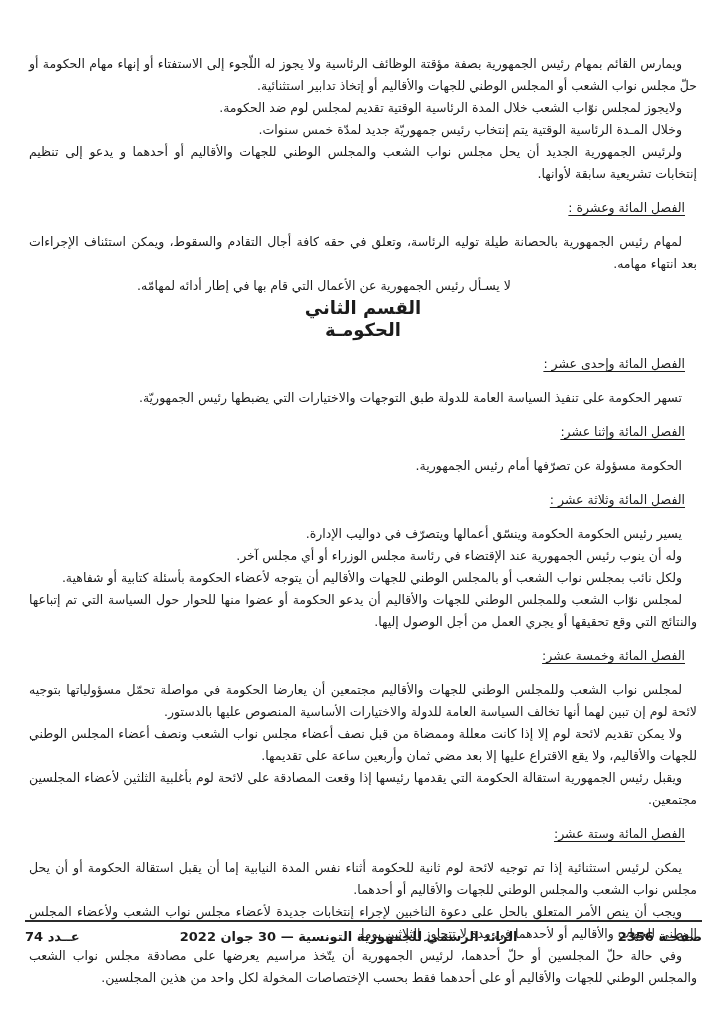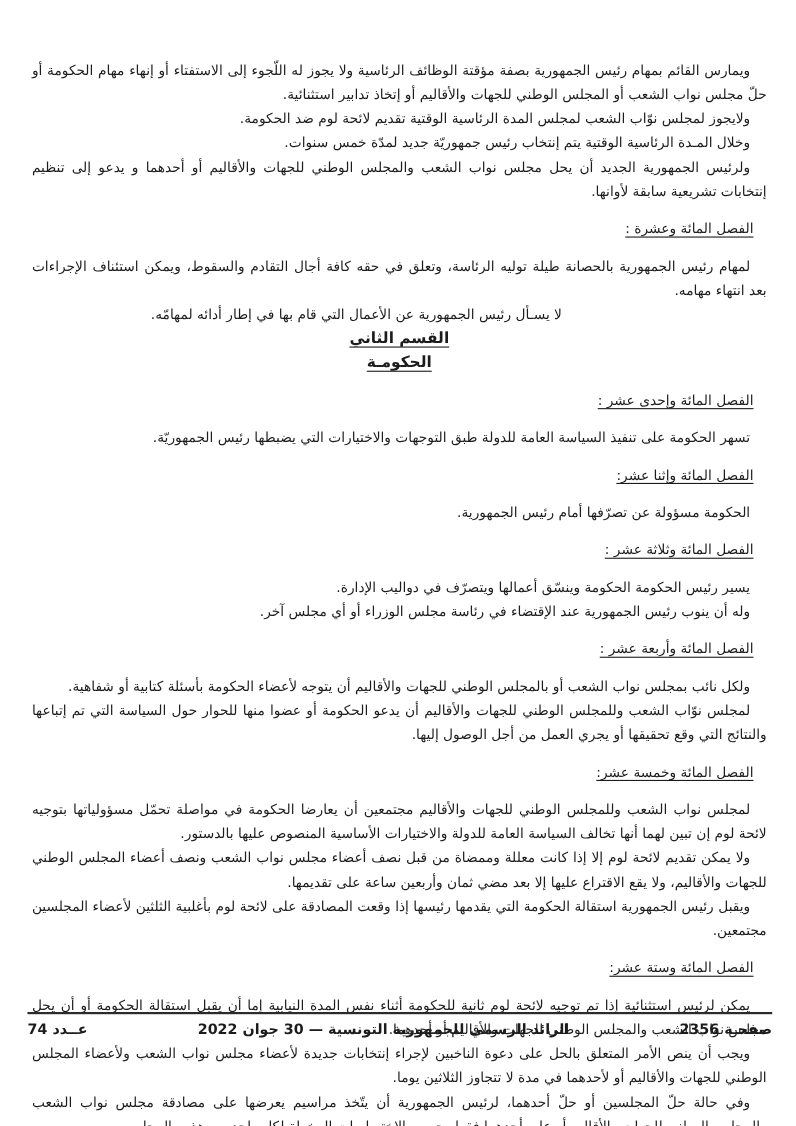--- a/index.html
+++ b/index.html
@@ -41,24 +41,23 @@
   .fasl {
     margin: 12px;
     font-size: 12.5px;
     font-weight: normal;
     text-align: right;
     text-decoration: underline;
     text-underline-offset: 3px;
   }
   .center-head {
     margin: 0;
-    font-size: 14px;
+    font-size: 18px;
     font-weight: bold;
     text-align: center;
-    text-decoration: underline;
     text-underline-offset: 3px;
   }
   .footer {
     position: absolute;
     top: 920px;
     right: 22px;
     left: 25px;
     border-top: 2px solid #2b2b2b;
     padding-top: 7px;
     display: flex;
@@ -71,36 +70,35 @@
   .footer .f-side { white-space: nowrap; }
   .footer .f-center { text-align: center; flex: 1; }
 </style>
 </head>
 <body>
 
 <div class="page">
 
   <main class="content">
     <p class="para">ويمارس القائم بمهام رئيس الجمهورية بصفة مؤقتة الوظائف الرئاسية ولا يجوز له اللّجوء إلى الاستفتاء أو إنهاء مهام الحكومة أو حلّ مجلس نواب الشعب أو المجلس الوطني للجهات والأقاليم أو إتخاذ تدابير استثنائية.</p>
-    <p class="para">ولايجوز لمجلس نوّاب الشعب لمجلس المدة الرئاسية الوقتية تقديم لائحة لوم ضد الحكومة.</p>
+    <p class="para">ولايجوز لمجلس نوّاب الشعب خلال المدة الرئاسية الوقتية تقديم لمجلس لوم ضد الحكومة.</p>
     <p class="para">وخلال المـدة الرئاسية الوقتية يتم إنتخاب رئيس جمهوريّة جديد لمدّة خمس سنوات.</p>
     <p class="para">ولرئيس الجمهورية الجديد أن يحل مجلس نواب الشعب والمجلس الوطني للجهات والأقاليم أو أحدهما و يدعو إلى تنظيم إنتخابات تشريعية سابقة لأوانها.</p>
     <h3 class="fasl">الفصل المائة وعشرة :</h3>
     <p class="para">لمهام رئيس الجمهورية بالحصانة طيلة توليه الرئاسة، وتعلق في حقه كافة أجال التقادم والسقوط، ويمكن استئناف الإجراءات بعد انتهاء مهامه.</p>
     <p class="para-indented">لا يسـأل رئيس الجمهورية عن الأعمال التي قام بها في إطار أدائه لمهامّه.</p>
     <h2 class="center-head">القسم الثاني</h2>
     <h2 class="center-head">الحكومـة</h2>
     <h3 class="fasl">الفصل المائة وإحدى عشر :</h3>
     <p class="para">تسهر الحكومة على تنفيذ السياسة العامة للدولة طبق التوجهات والاختيارات التي يضبطها رئيس الجمهوريّة.</p>
     <h3 class="fasl">الفصل المائة وإثنا عشر:</h3>
     <p class="para">الحكومة مسؤولة عن تصرّفها أمام رئيس الجمهورية.</p>
     <h3 class="fasl">الفصل المائة وثلاثة عشر :</h3>
     <p class="para">يسير رئيس الحكومة الحكومة  وينسّق أعمالها ويتصرّف في دواليب الإدارة.</p>
     <p class="para">وله أن ينوب رئيس الجمهورية عند الإقتضاء في رئاسة مجلس الوزراء أو أي مجلس آخر.</p>
-    <h3 class="fasl">الفصل المائة وأربعة عشر :</h3>
     <p class="para">ولكل نائب بمجلس نواب الشعب أو بالمجلس الوطني للجهات والأقاليم أن يتوجه لأعضاء الحكومة بأسئلة كتابية أو شفاهية.</p>
     <p class="para">لمجلس نوّاب الشعب وللمجلس الوطني للجهات والأقاليم أن يدعو الحكومة أو عضوا منها للحوار حول السياسة التي تم إتباعها والنتائج التي وقع تحقيقها أو يجري العمل من أجل الوصول إليها.</p>
     <h3 class="fasl">الفصل المائة وخمسة عشر:</h3>
     <p class="para">لمجلس نواب الشعب وللمجلس الوطني للجهات والأقاليم مجتمعين أن يعارضا الحكومة في مواصلة تحمّل مسؤولياتها بتوجيه لائحة لوم إن تبين لهما أنها تخالف السياسة العامة للدولة والاختيارات الأساسية المنصوص عليها بالدستور.</p>
     <p class="para">ولا يمكن تقديم لائحة لوم إلا إذا كانت معللة وممضاة من قبل نصف أعضاء مجلس نواب الشعب ونصف أعضاء المجلس الوطني للجهات والأقاليم، ولا يقع الاقتراع عليها إلا بعد مضي ثمان وأربعين ساعة على تقديمها.</p>
     <p class="para">ويقبل رئيس الجمهورية استقالة الحكومة التي يقدمها رئيسها إذا وقعت المصادقة على لائحة لوم بأغلبية الثلثين لأعضاء المجلسين مجتمعين.</p>
     <h3 class="fasl">الفصل المائة وستة عشر:</h3>
     <p class="para">يمكن لرئيس استثنائية إذا تم توجيه لائحة لوم ثانية للحكومة أثناء نفس المدة النيابية إما أن يقبل استقالة الحكومة أو أن يحل مجلس نواب الشعب والمجلس الوطني للجهات والأقاليم أو أحدهما.</p>
     <p class="para">ويجب أن ينص الأمر المتعلق بالحل على دعوة الناخبين لإجراء إنتخابات جديدة لأعضاء مجلس نواب الشعب ولأعضاء المجلس الوطني للجهات والأقاليم أو لأحدهما في مدة لا تتجاوز الثلاثين يوما.</p>
     <p class="para">وفي حالة حلّ المجلسين أو حلّ أحدهما، لرئيس الجمهورية أن يتّخذ مراسيم يعرضها على مصادقة مجلس نواب الشعب والمجلس الوطني للجهات والأقاليم أو على أحدهما فقط بحسب الإختصاصات المخولة لكل واحد من هذين المجلسين.</p>

